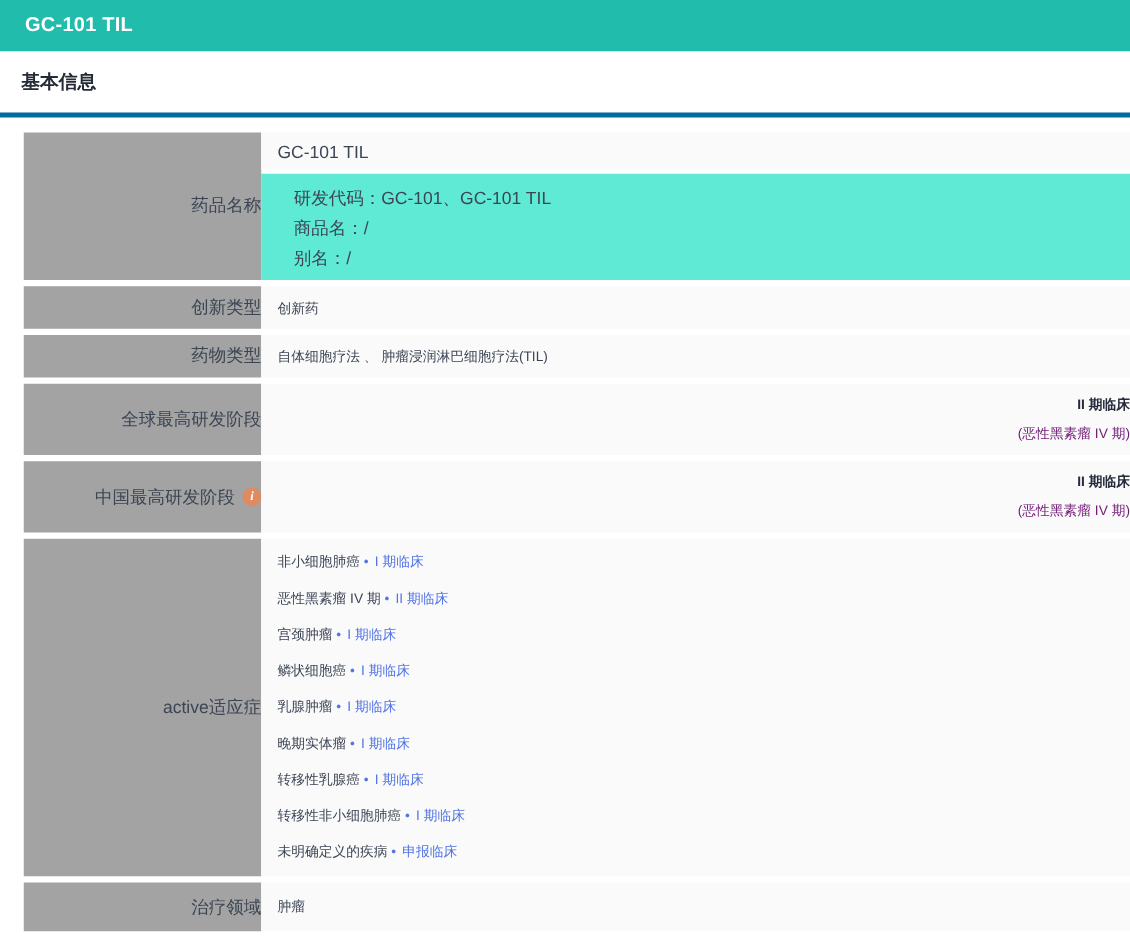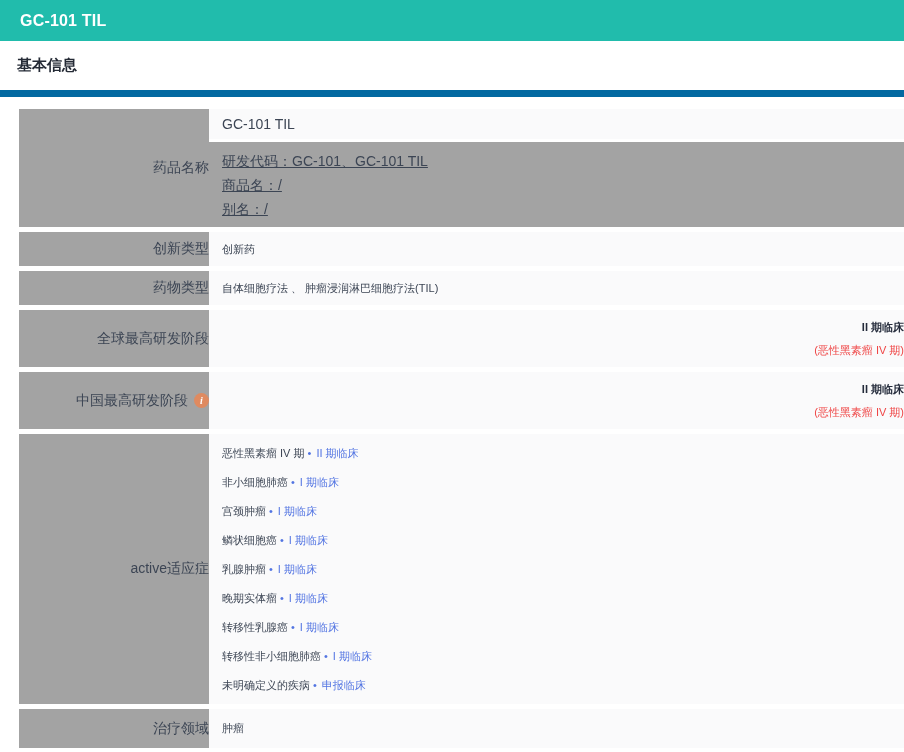--- a/index.html
+++ b/index.html
@@ -20,21 +20,21 @@
   }
   .topbar .title {
     color: #ffffff;
     font-size: 16px;
     font-weight: bold;
     letter-spacing: .2px;
   }
   
   .section-head {
     padding: 15px 16px 15px 17px;
-    border-bottom: 7px solid #0369a1;
+    border-bottom: 4px solid #0369a1;
   }
   .section-head .section-title {
     font-size: 15px;
     font-weight: bold;
     color: #252b36;
   }
   
   .info-table {
     margin: 12px 0 0 19px;
   }
@@ -76,36 +76,35 @@
     background: #FAFAFB;
     height: 30px;
     display: flex;
     align-items: center;
     padding-left: 13px;
     margin-bottom: 3px;
     font-size: 14px;
     color: #3c4554;
   }
   .row-name .sub-details {
-    background: #a3a3a3;
+    background: #5eead4;
     flex: 1;
-    padding: 7px 0 0 13px;
+    padding: 7px 0 0 26px;
     line-height: 24px;
     font-size: 14px;
     color: #3c4554;
-    text-decoration: underline;
   }
   .row-simple { height: 34px; }
   .row-phase  { height: 57px; text-align: right; }
   .row-phase .cell-value { line-height: 23px; }
   .phase-strong {
     font-weight: bold;
     color: #242b3b;
   }
-  .phase-note { color: #ef4444; }
+  .phase-note { color: #701a75; }
   .row-ind .cell-value {
     padding-top: 5px;
     padding-bottom: 4px;
     justify-content: flex-start;
   }
   .ind-item { line-height: 29px; white-space: nowrap; }
   .ind-disease { color: #3c4554; }
   .ind-bullet {
     color: #5274E2;
     margin: 0 5px 0 3px;
@@ -187,24 +186,24 @@
       <div class="cell-value">
         <div class="phase-strong">II 期临床</div>
         <div class="phase-note">(恶性黑素瘤 IV 期)</div>
       </div>
     </div>
 
     <div class="row row-ind">
       <div class="cell-label">active适应症</div>
       <div class="cell-value">
         <div class="ind-item">
+          <span class="ind-disease">非小细胞肺癌</span><span class="ind-bullet">•</span><a class="ind-link">I 期临床</a>
+        </div>
+        <div class="ind-item">
           <span class="ind-disease">恶性黑素瘤 IV 期</span><span class="ind-bullet">•</span><a class="ind-link">II 期临床</a>
-        </div>
-        <div class="ind-item">
-          <span class="ind-disease">非小细胞肺癌</span><span class="ind-bullet">•</span><a class="ind-link">I 期临床</a>
         </div>
         <div class="ind-item">
           <span class="ind-disease">宫颈肿瘤</span><span class="ind-bullet">•</span><a class="ind-link">I 期临床</a>
         </div>
         <div class="ind-item">
           <span class="ind-disease">鳞状细胞癌</span><span class="ind-bullet">•</span><a class="ind-link">I 期临床</a>
         </div>
         <div class="ind-item">
           <span class="ind-disease">乳腺肿瘤</span><span class="ind-bullet">•</span><a class="ind-link">I 期临床</a>
         </div>

